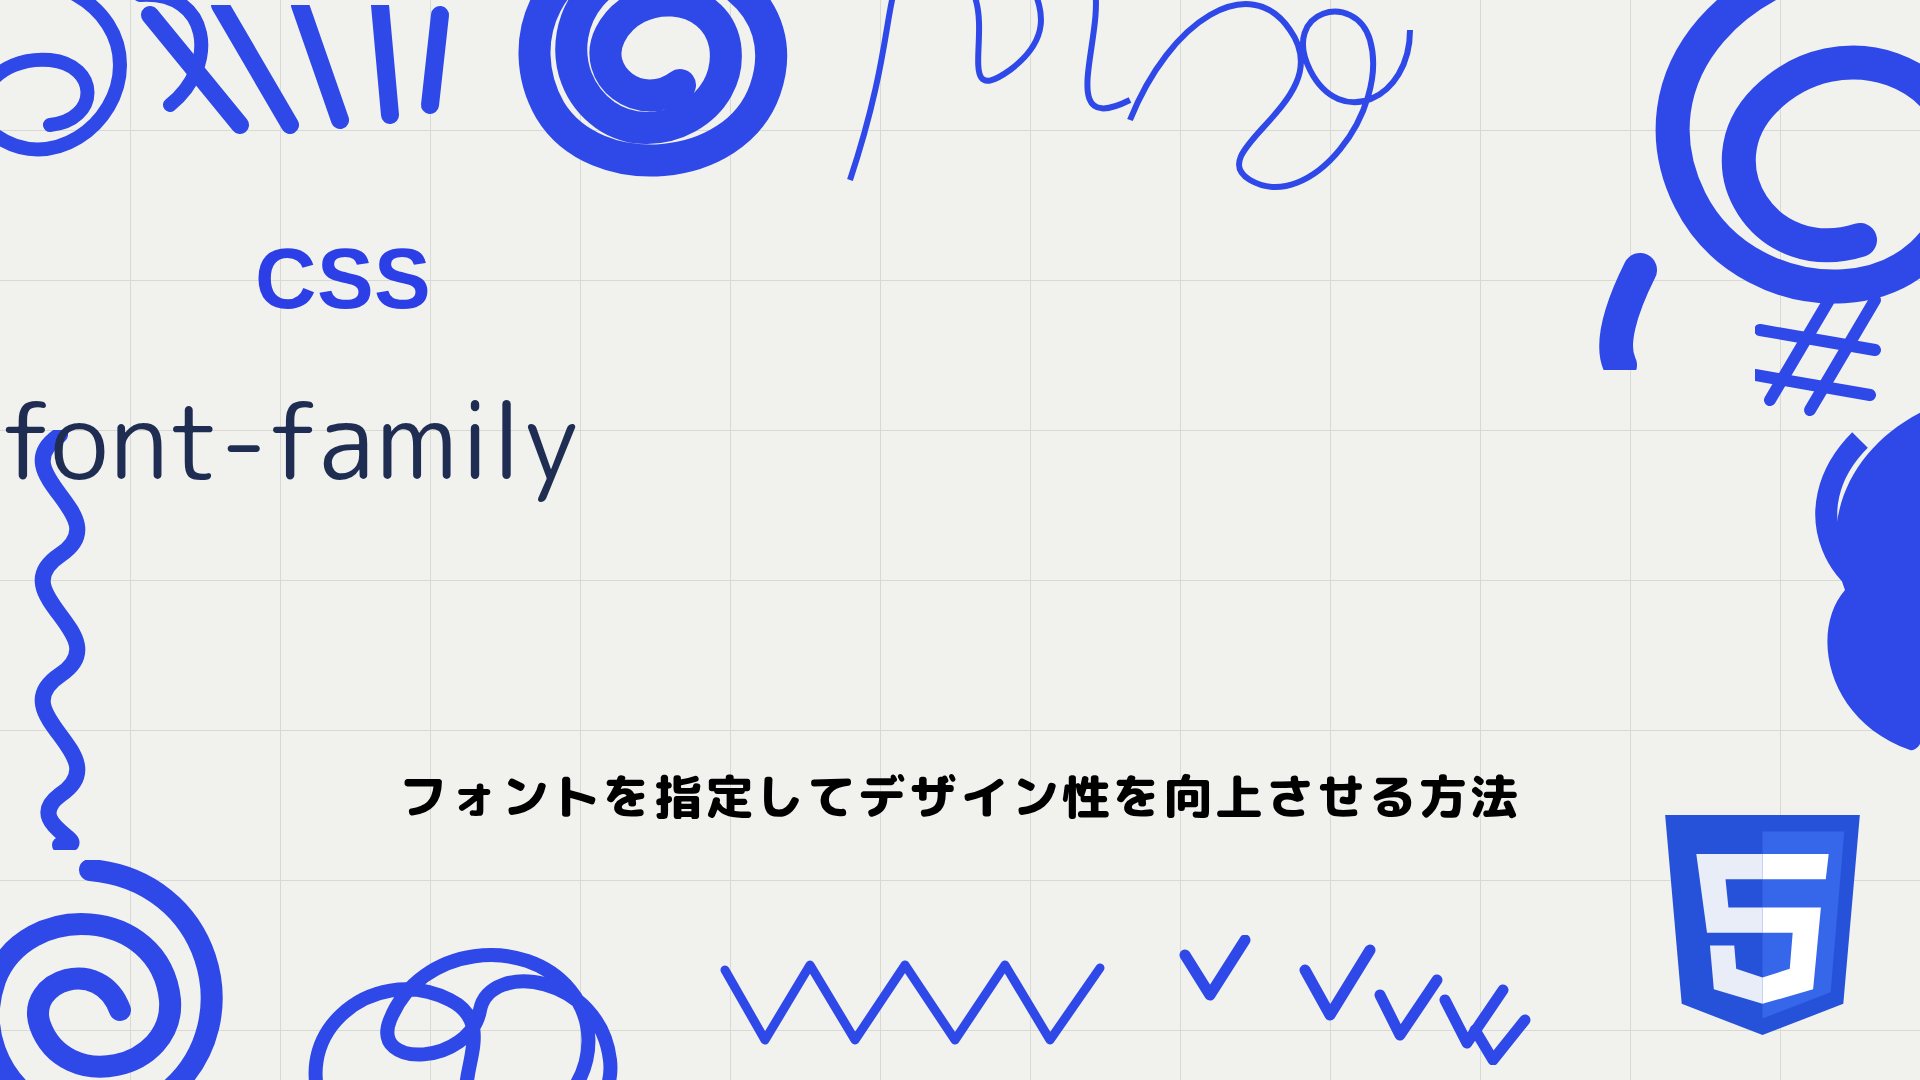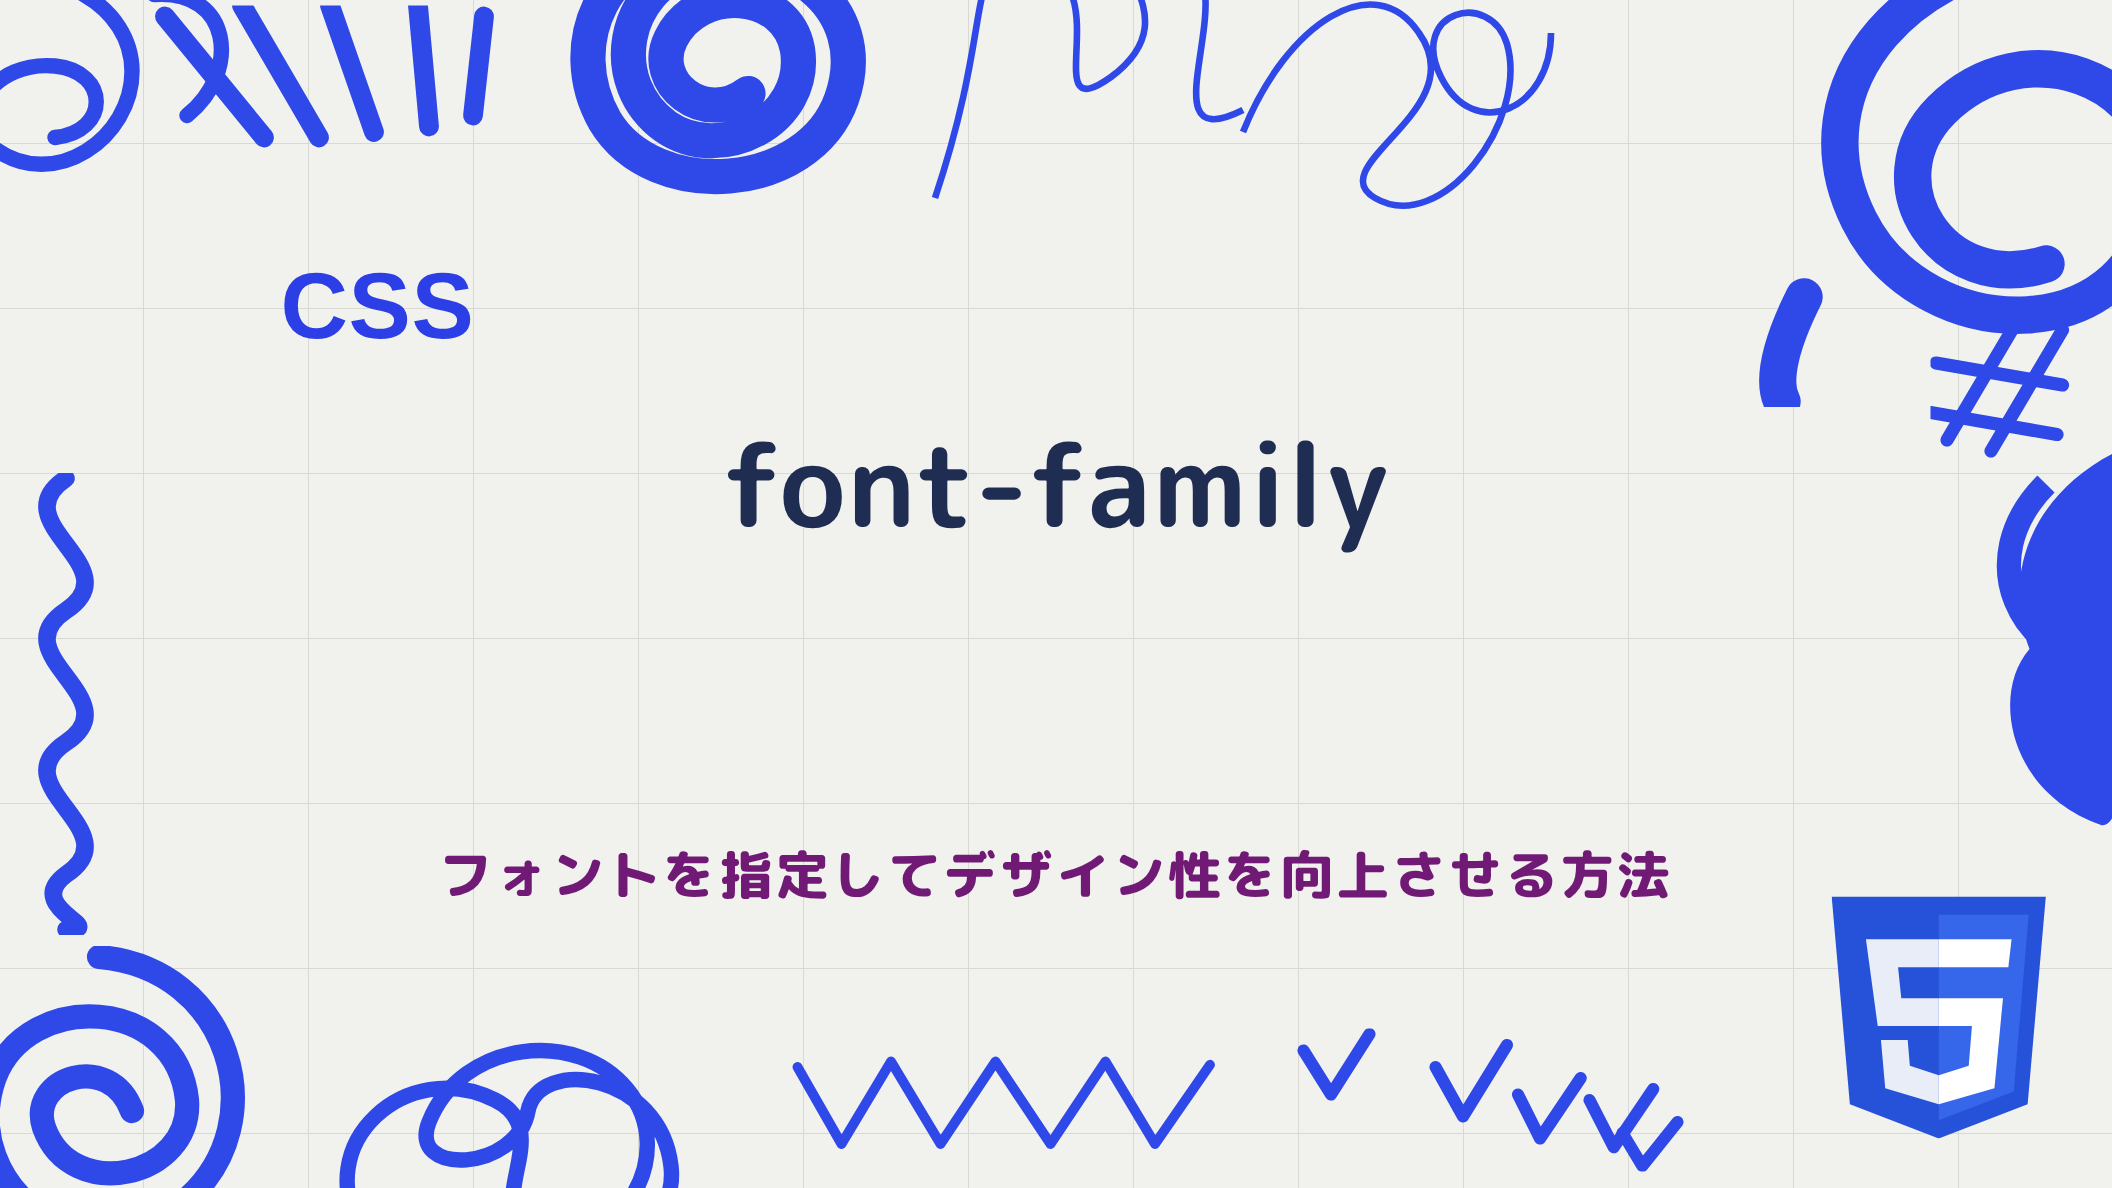--- a/index.html
+++ b/index.html
@@ -15,29 +15,29 @@
       position: relative;
     }
     .content { position: absolute; inset: 0; display: flex; flex-direction: column; align-items: center; }
     .label {
       position: absolute; top: 230px; left: 255px;
       font-size: 85px; font-weight: 800; color: #2c3fe6; letter-spacing: .5px;
       font-family: "Segoe UI", Arial, sans-serif;
     }
     .title {
       position: absolute; top: 380px; left: 0; right: 0;
-      text-align: center; color: #1f2d52;
+      text-align: left; color: #1f2d52;
       font-family: "Comic Sans MS", "Rounded Mplus 1c", "Yu Gothic", sans-serif;
-      font-weight: 700;
+      font-weight: 400;
     }
     .title .line1 { font-size: 105px; line-height: 1.15; letter-spacing: 1px; }
     .title .line2 { font-size: 102px; line-height: 1.5; letter-spacing: 6px; }
     .subtitle {
       position: absolute; top: 760px; left: 0; right: 0;
-      text-align: center; color: #701a75; font-weight: 800;
+      text-align: center; color: #000000; font-weight: 800;
       font-size: 48px; letter-spacing: 3px;
       font-family: "Comic Sans MS", "Rounded Mplus 1c", "Yu Gothic", sans-serif;
     }
     .css3-badge { position: absolute; bottom: 45px; right: 60px; width: 195px; height: 220px; }
     svg.decor { position: absolute; pointer-events: none; }
     .d-top-left-swirl   { top: -25px; left: -30px; width: 260px; height: 200px; }
     .d-top-left-burst   { top: 5px;  left: 130px; width: 320px; height: 140px; }
     .d-top-ball         { top: -70px; left: 480px; width: 320px; height: 260px; }
     .d-top-scribble-1   { top: -50px; left: 830px; width: 320px; height: 250px; }
     .d-top-scribble-2   { top: -20px; left: 1120px; width: 300px; height: 220px; }

